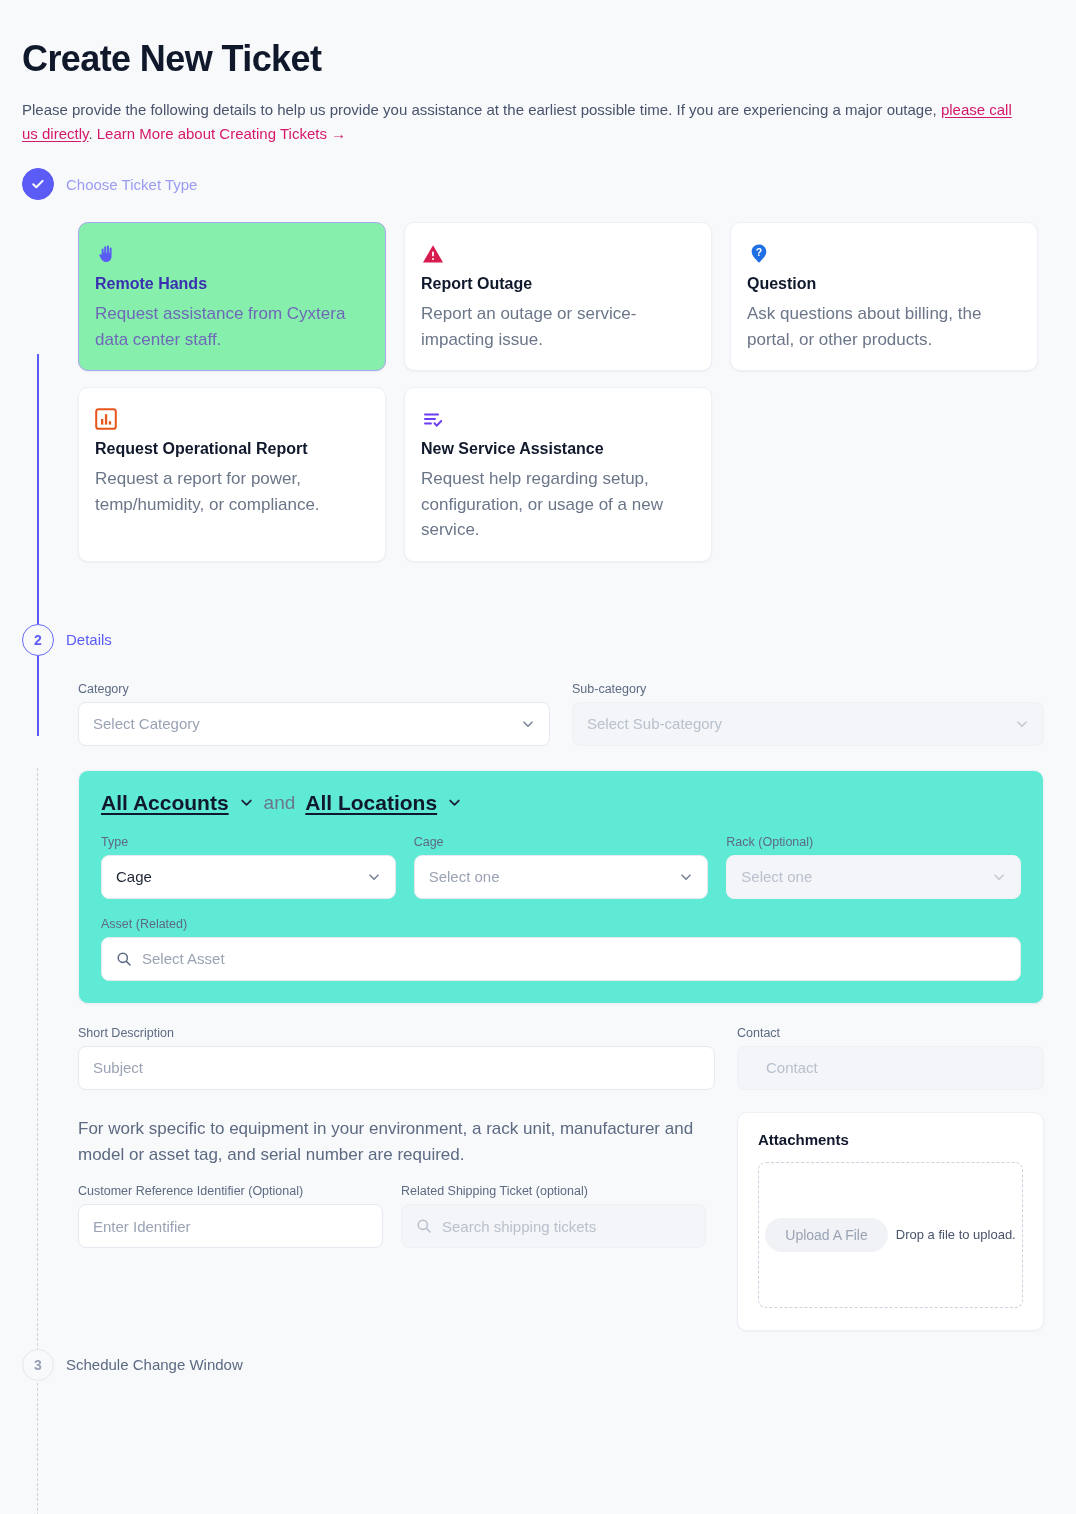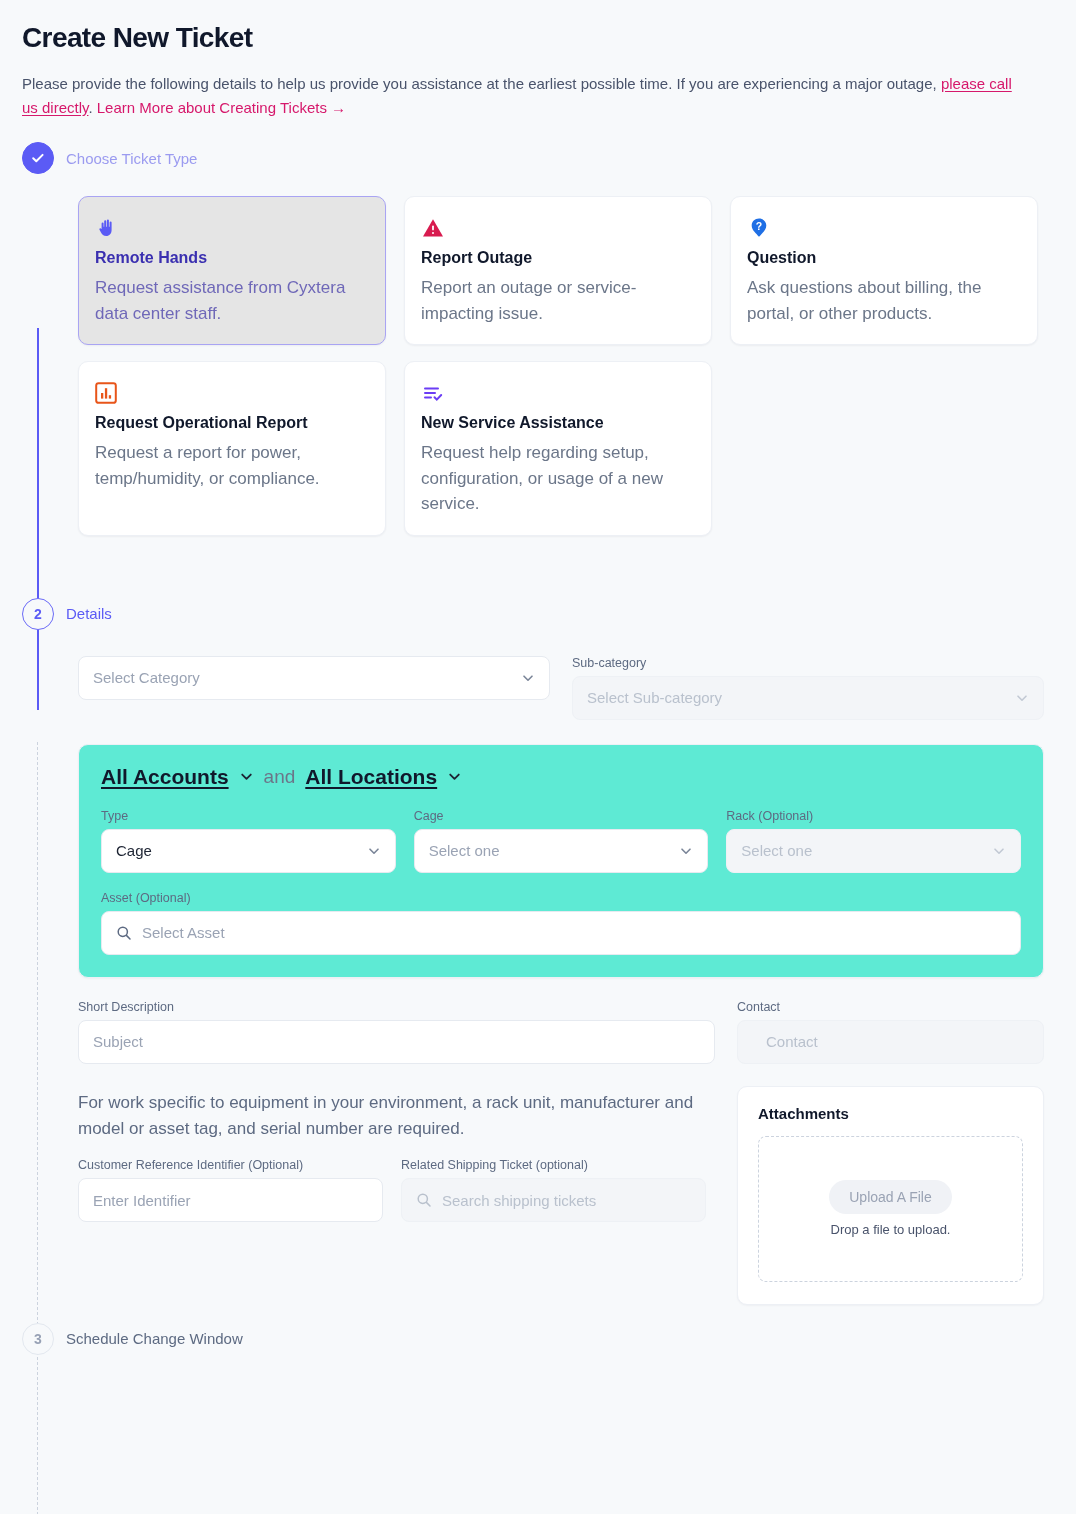--- a/index.html
+++ b/index.html
@@ -8,22 +8,22 @@
     width:1076px; height:1514px;
     background:#f7f9fb;
     font-family:"Liberation Sans", sans-serif;
     color:#1d2433;
     overflow:hidden;
   }
   .page { position:relative; width:1076px; height:1514px; padding:22px 20px 0 22px; }
 
   
   h1.page-title {
-    margin:0 0 18px 0;
-    font-size:28px;
+    margin:16px 0 18px 0;
+    font-size:36px;
     font-weight:700;
     letter-spacing:-0.6px;
     color:#10182b;
   }
   .intro {
     font-size:15px;
     line-height:1.6;
     color:#49536b;
     max-width:990px;
     margin-bottom:22px;
@@ -71,21 +71,21 @@
   .cards-row { display:flex; gap:18px; margin-bottom:16px; }
   .tcard {
     width:308px; min-height:140px;
     background:#ffffff;
     border:1px solid #edf0f5;
     border-radius:10px;
     padding:16px 16px 18px 16px;
     box-shadow:0 1px 2px rgba(16,24,43,.05);
   }
   .tcard.selected {
-    background:#e5e5e5;
+    background:#86efac;
     border:1.5px solid #a9a4f3;
   }
   .tcard .ticon { height:30px; margin-bottom:6px; display:flex; align-items:center; }
   .tcard .tname { font-size:16px; font-weight:700; color:#10182b; margin-bottom:8px; }
   .tcard.selected .tname { color:#3a2fb0; }
   .tcard .tdesc { font-size:17px; line-height:1.5; color:#6b7689; }
   .tcard.selected .tdesc { color:#6f68b8; }
 
   
   .details-body { margin:26px 0 0 56px; width:966px; }
@@ -160,21 +160,21 @@
   
   .attach-card {
     margin-top:22px;
     background:#fff; border:1px solid #edf0f5; border-radius:10px;
     padding:18px 20px 22px 20px;
     box-shadow:0 1px 2px rgba(16,24,43,.04);
   }
   .attach-title { font-size:15px; font-weight:700; color:#10182b; margin-bottom:14px; }
   .dropzone {
     border:1.5px dashed #ccd3de; border-radius:8px;
-    height:146px; display:flex; flex-direction:column;
+    height:146px; display:flex; flex-direction:row;
     align-items:center; justify-content:center; gap:8px;
   }
   .upload-btn {
     background:#f0f2f6; color:#9aa3b4;
     border:none; border-radius:20px;
     padding:9px 20px; font-size:14px;
     font-family:"Liberation Sans", sans-serif;
   }
   .drop-hint { font-size:13px; color:#49536b; }
 
@@ -276,20 +276,21 @@
 
     <div class="step-row" style="margin-top:62px;">
       <div class="step-bubble active">2</div>
       <div class="step-label active">Details</div>
     </div>
 
     <div class="details-body">
 
       <div class="row2">
         <div class="col-cat">
+          <label class="field-label">Category</label>
           <div class="ctl">
             <span class="ph">Select Category</span>
             <svg class="chev" viewBox="0 0 14 14" fill="none">
                 <path d="M3 5.2 7 9.2 11 5.2" stroke="currentColor" stroke-width="1.6" stroke-linecap="round" stroke-linejoin="round"></path>
               </svg>
           </div>
         </div>
         <div class="col-sub">
           <label class="field-label">Sub-category</label>
           <div class="ctl disabled">
@@ -338,21 +339,21 @@
             <div class="ctl disabled">
               <span class="ph">Select one</span>
               <svg class="chev" viewBox="0 0 14 14" fill="none">
                   <path d="M3 5.2 7 9.2 11 5.2" stroke="currentColor" stroke-width="1.6" stroke-linecap="round" stroke-linejoin="round"></path>
                 </svg>
             </div>
           </div>
         </div>
 
         <div class="asset-row">
-          <label class="field-label">Asset (Optional)</label>
+          <label class="field-label">Asset (Related)</label>
           <div class="ctl">
             <svg class="srch-icon" viewBox="0 0 16 16" fill="none">
               <circle cx="6.8" cy="6.8" r="4.6" stroke="currentColor" stroke-width="1.5"></circle>
               <path d="M10.4 10.4 L14 14" stroke="currentColor" stroke-width="1.5" stroke-linecap="round"></path>
             </svg>
             <span class="ph">Select Asset</span>
           </div>
         </div>
       </div>
 

